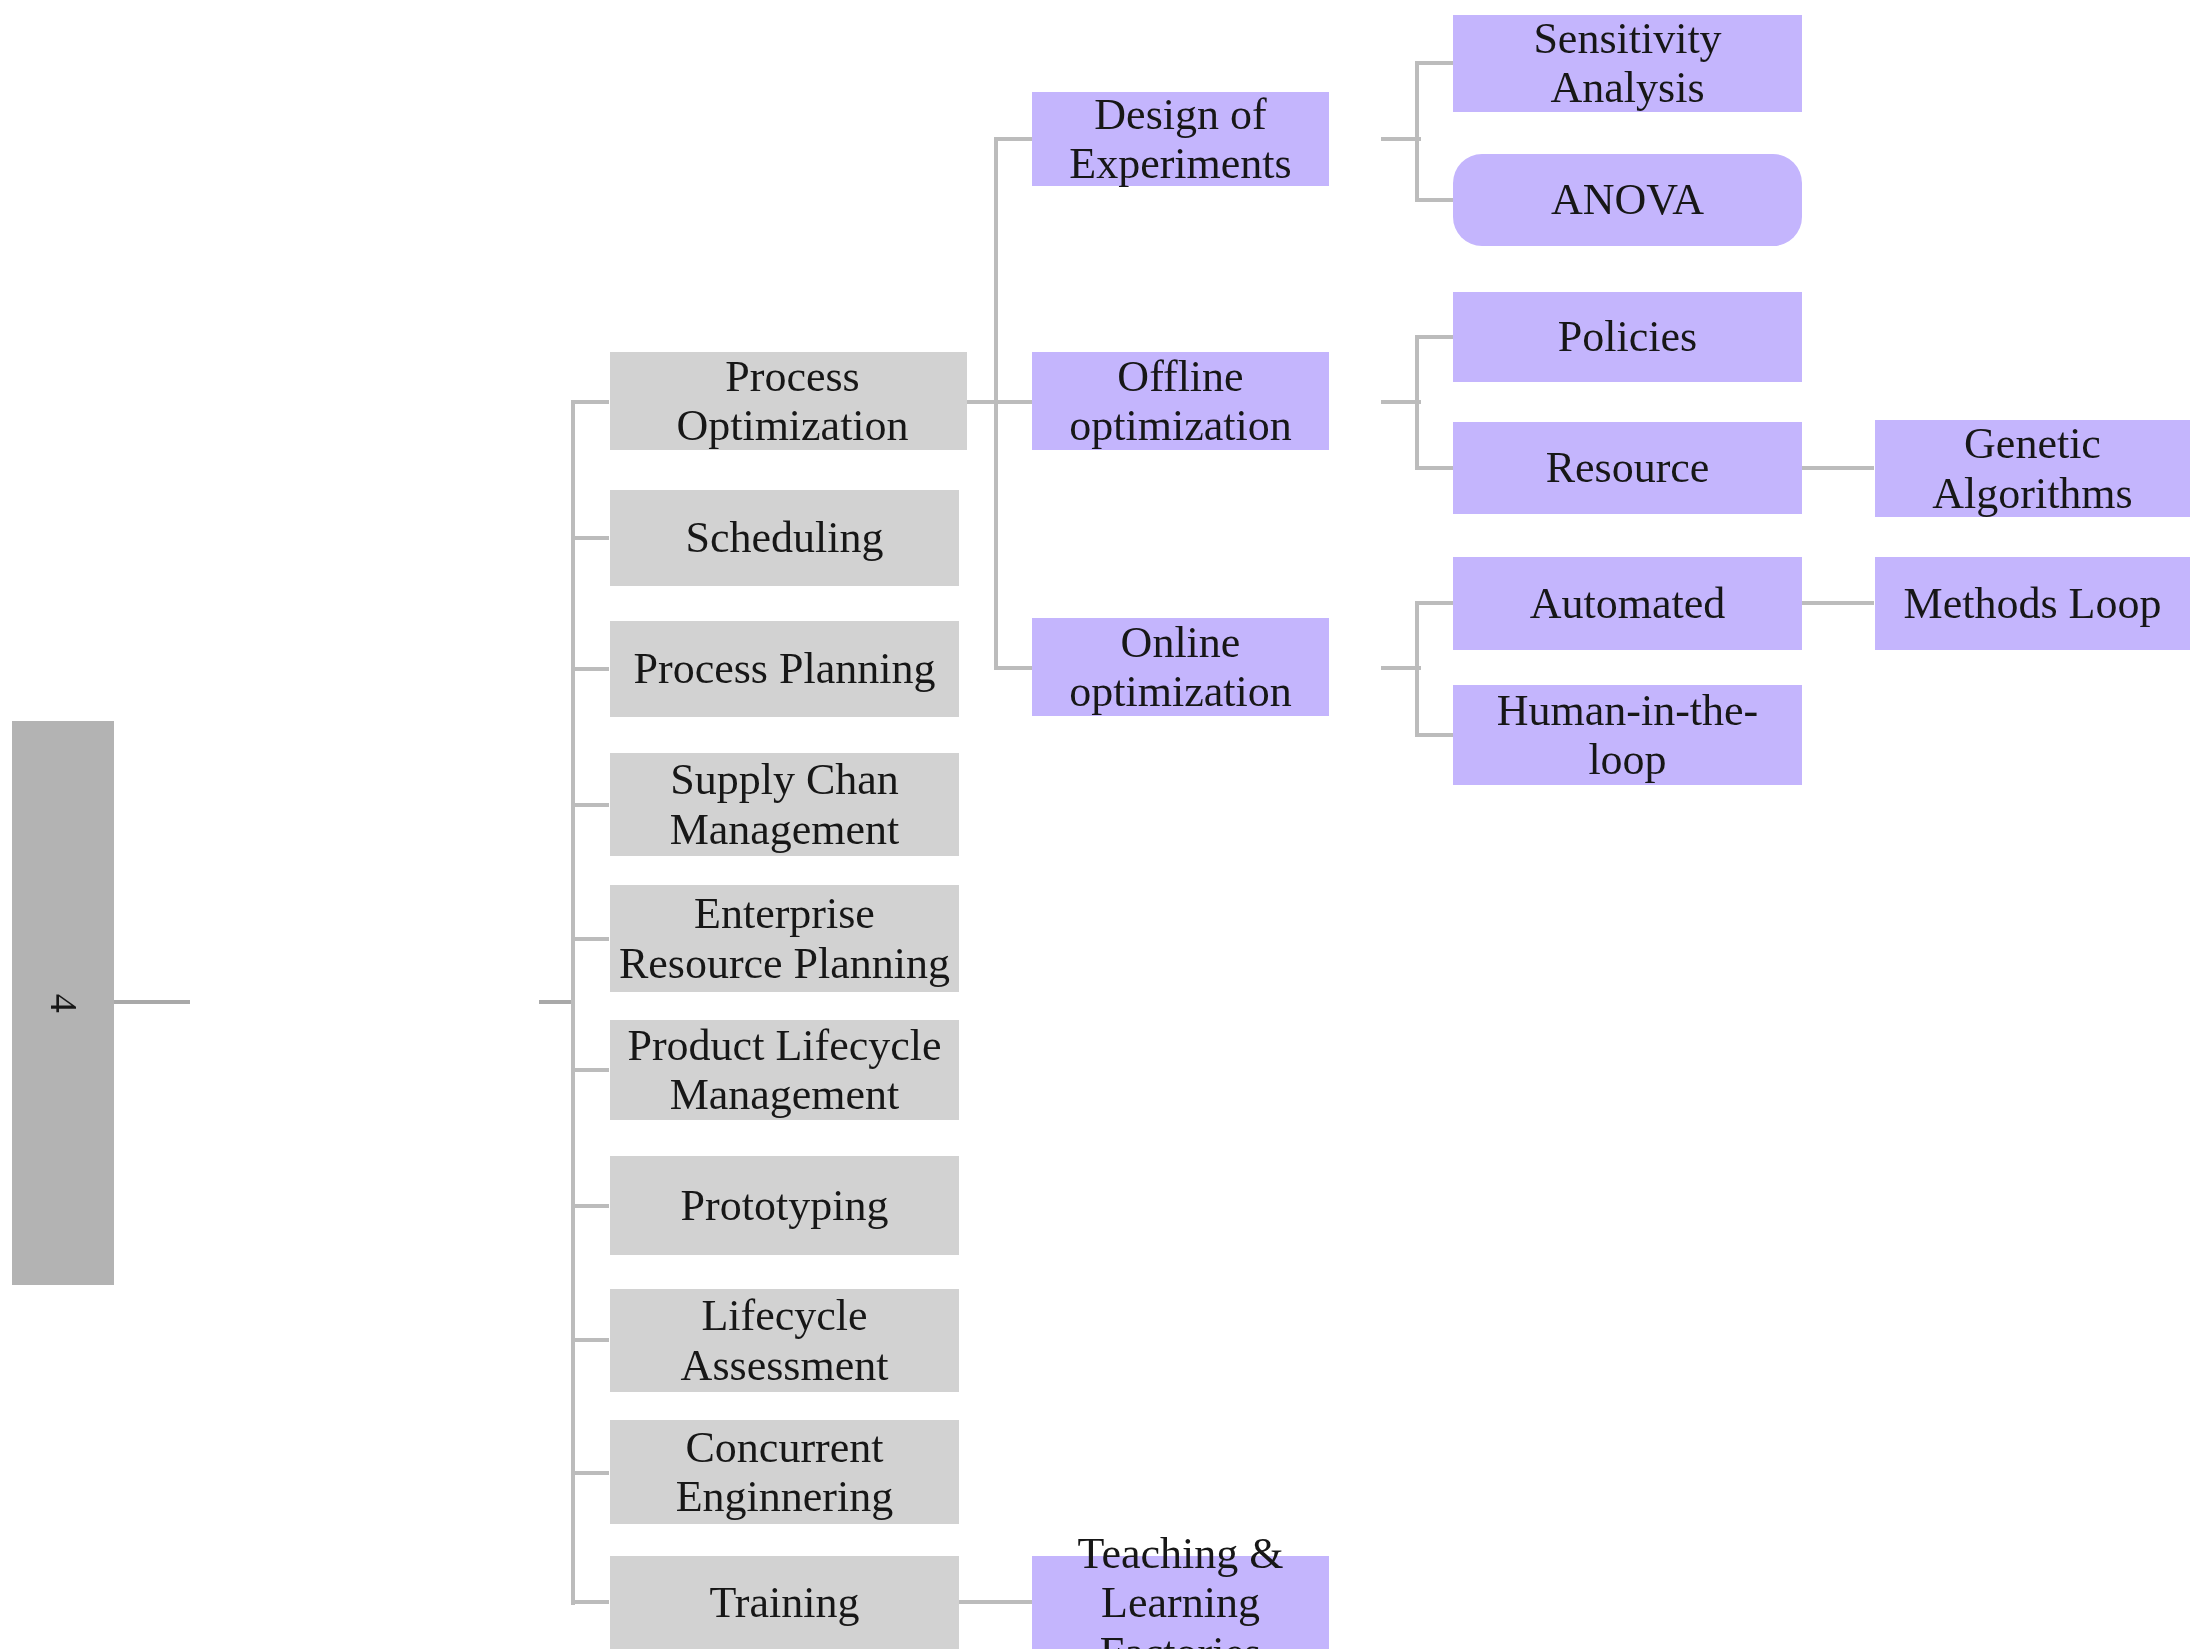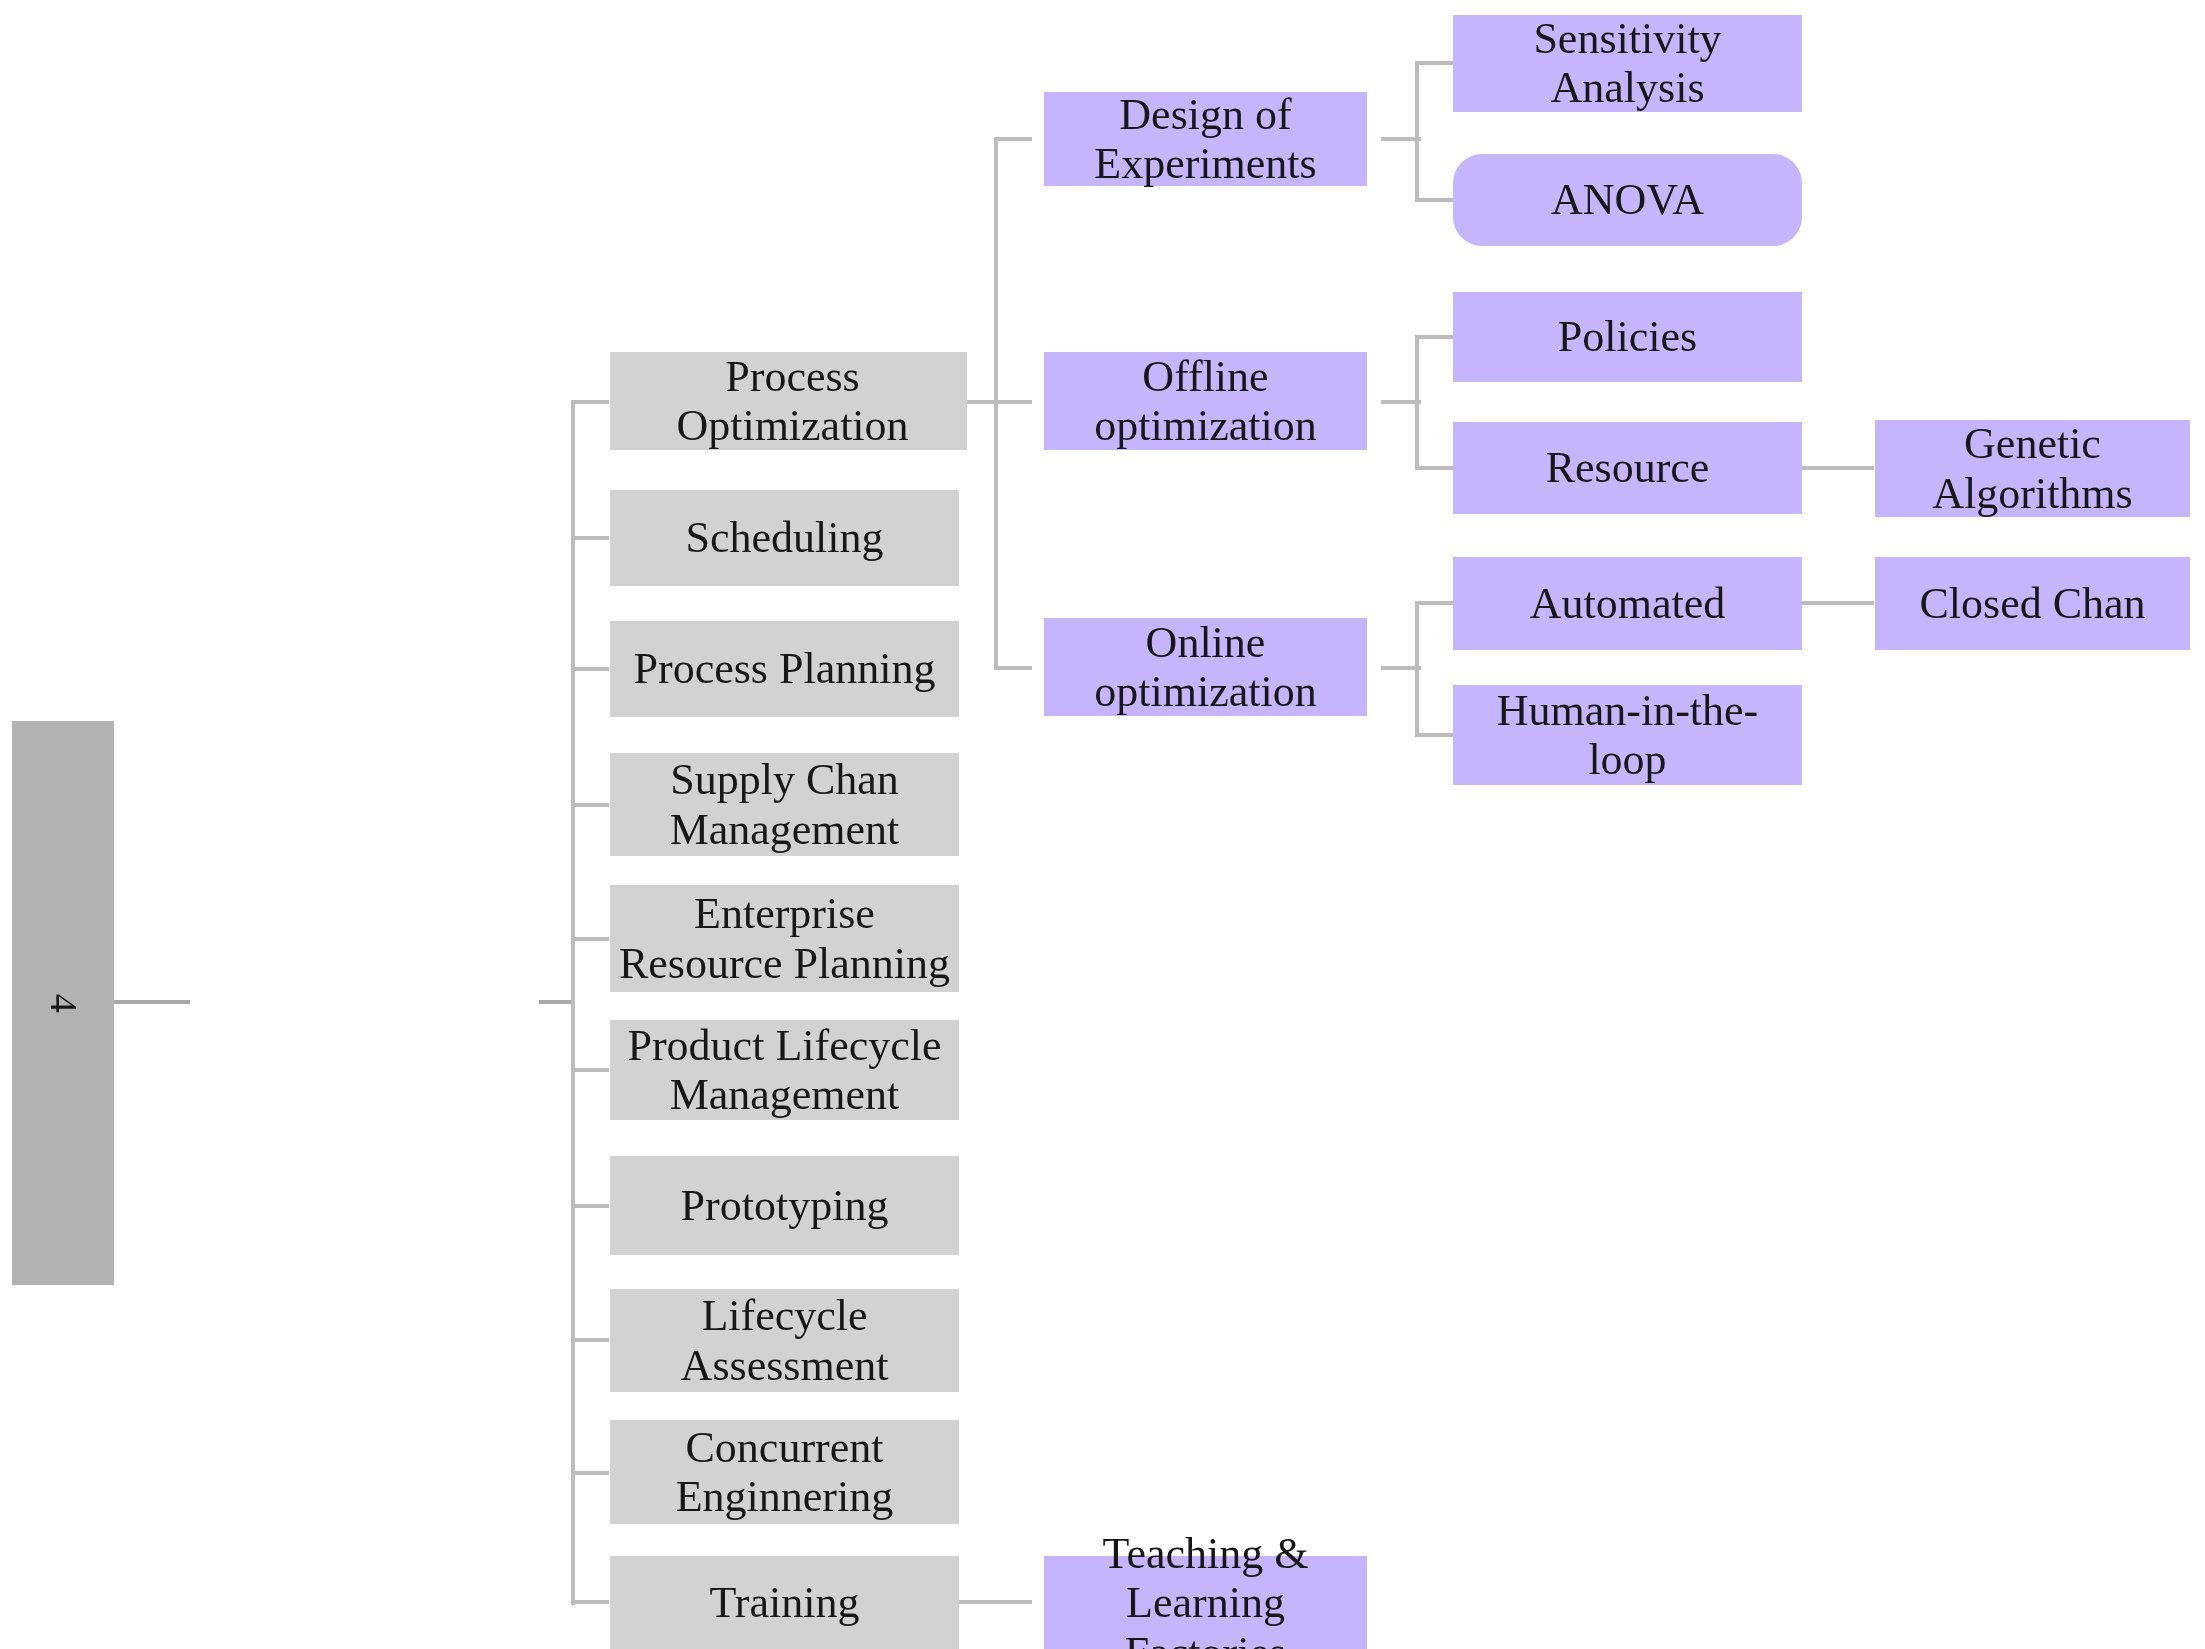--- a/index.html
+++ b/index.html
@@ -44,21 +44,21 @@
   #b-scheduling { top:490px; height:96px; }
   #b-process-planning { top:621px; height:96px; }
   #b-supply-chain { top:753px; height:103px; }
   #b-erp { top:885px; height:107px; }
   #b-plm { top:1020px; height:100px; }
   #b-prototyping { top:1156px; height:99px; }
   #b-lifecycle-assessment { top:1289px; height:103px; }
   #b-concurrent-engineering { top:1420px; height:104px; }
   #b-training { top:1556px; height:94px; }
 
-  .col3 { left:1032px; width:323px;margin-left:12px; }
+  .col3 { left:1032px; width:297px; }
   #b-doe { top:92px; height:94px; }
   #b-offline { top:352px; height:98px; }
   #b-online { top:618px; height:98px; }
   #b-teaching { top:1556px; height:94px; }
 
   .col4 { left:1453px; width:349px; }
   #b-sensitivity { top:14.6px; height:97px; }
   #b-anova { top:154px; height:92px;border-radius:29px; }
   #b-policies { top:292px; height:90px; }
   #b-methods { top:422px; height:92px; }
@@ -228,17 +228,17 @@
   <div class="node l3 col4" id="b-hitl">
     <span>Human-in-the-
 loop</span>
   </div>
 
   <div class="node l3 col5" id="b-genetic">
     <span>Genetic
 Algorithms</span>
   </div>
   <div class="node l3 col5" id="b-closed-loop">
-    <span>Closed Chan</span>
+    <span>Methods Loop</span>
   </div>
 
 </div>
 
 
 </body></html>

